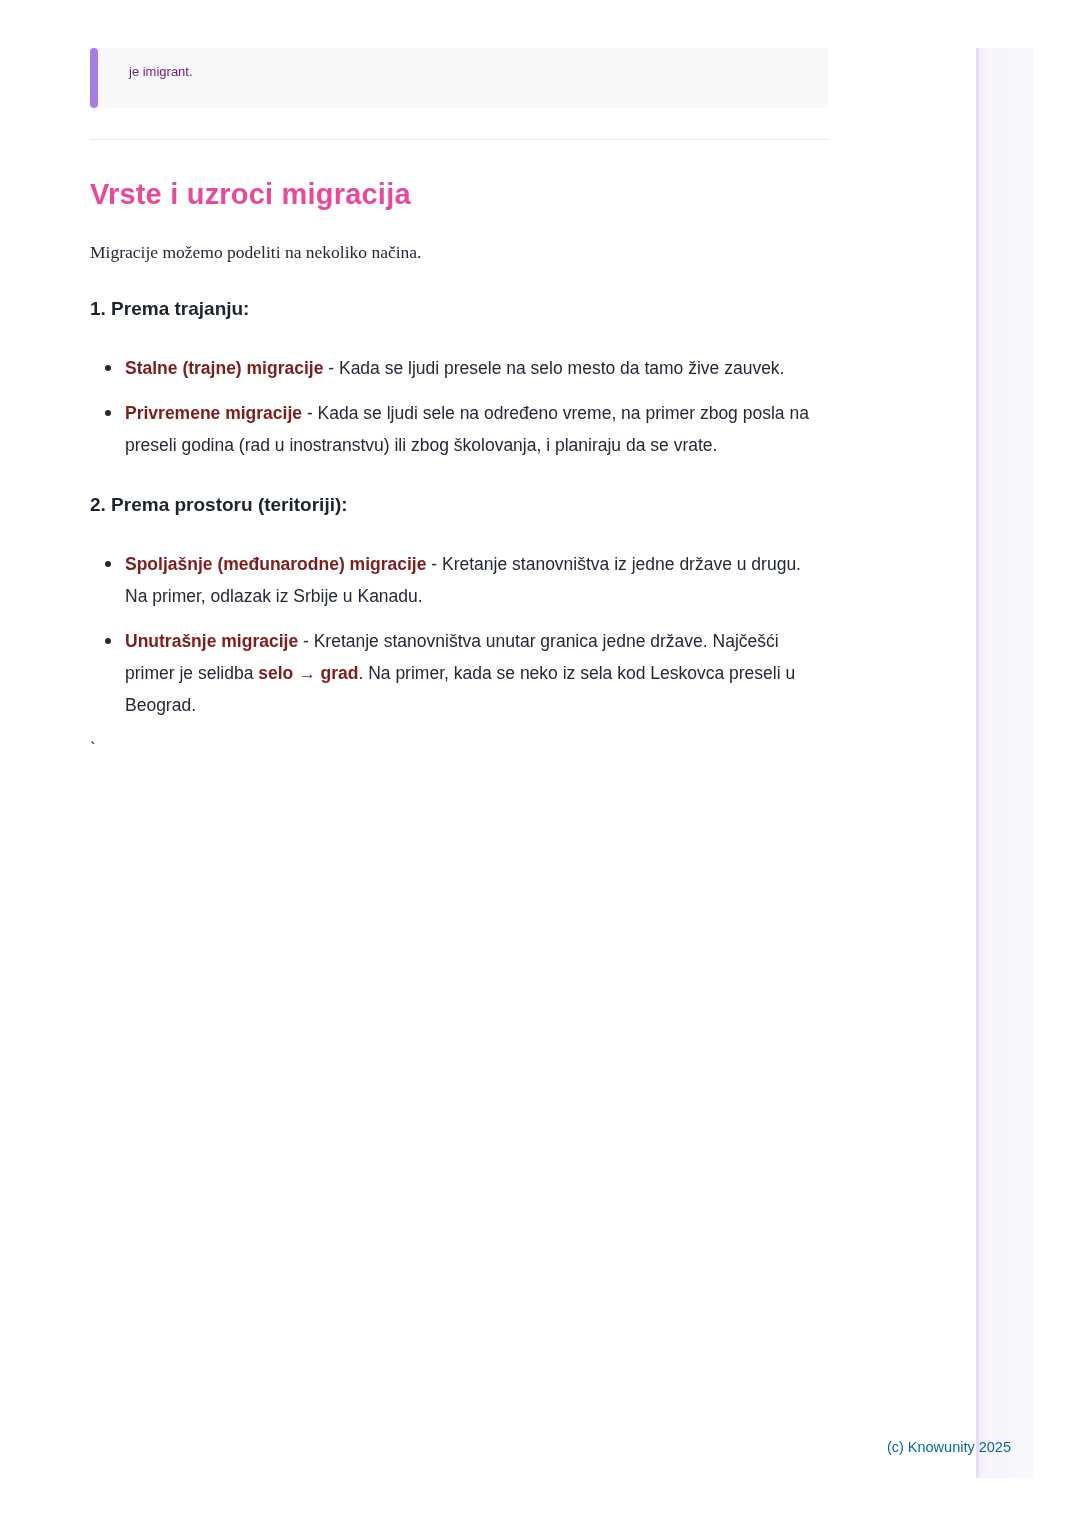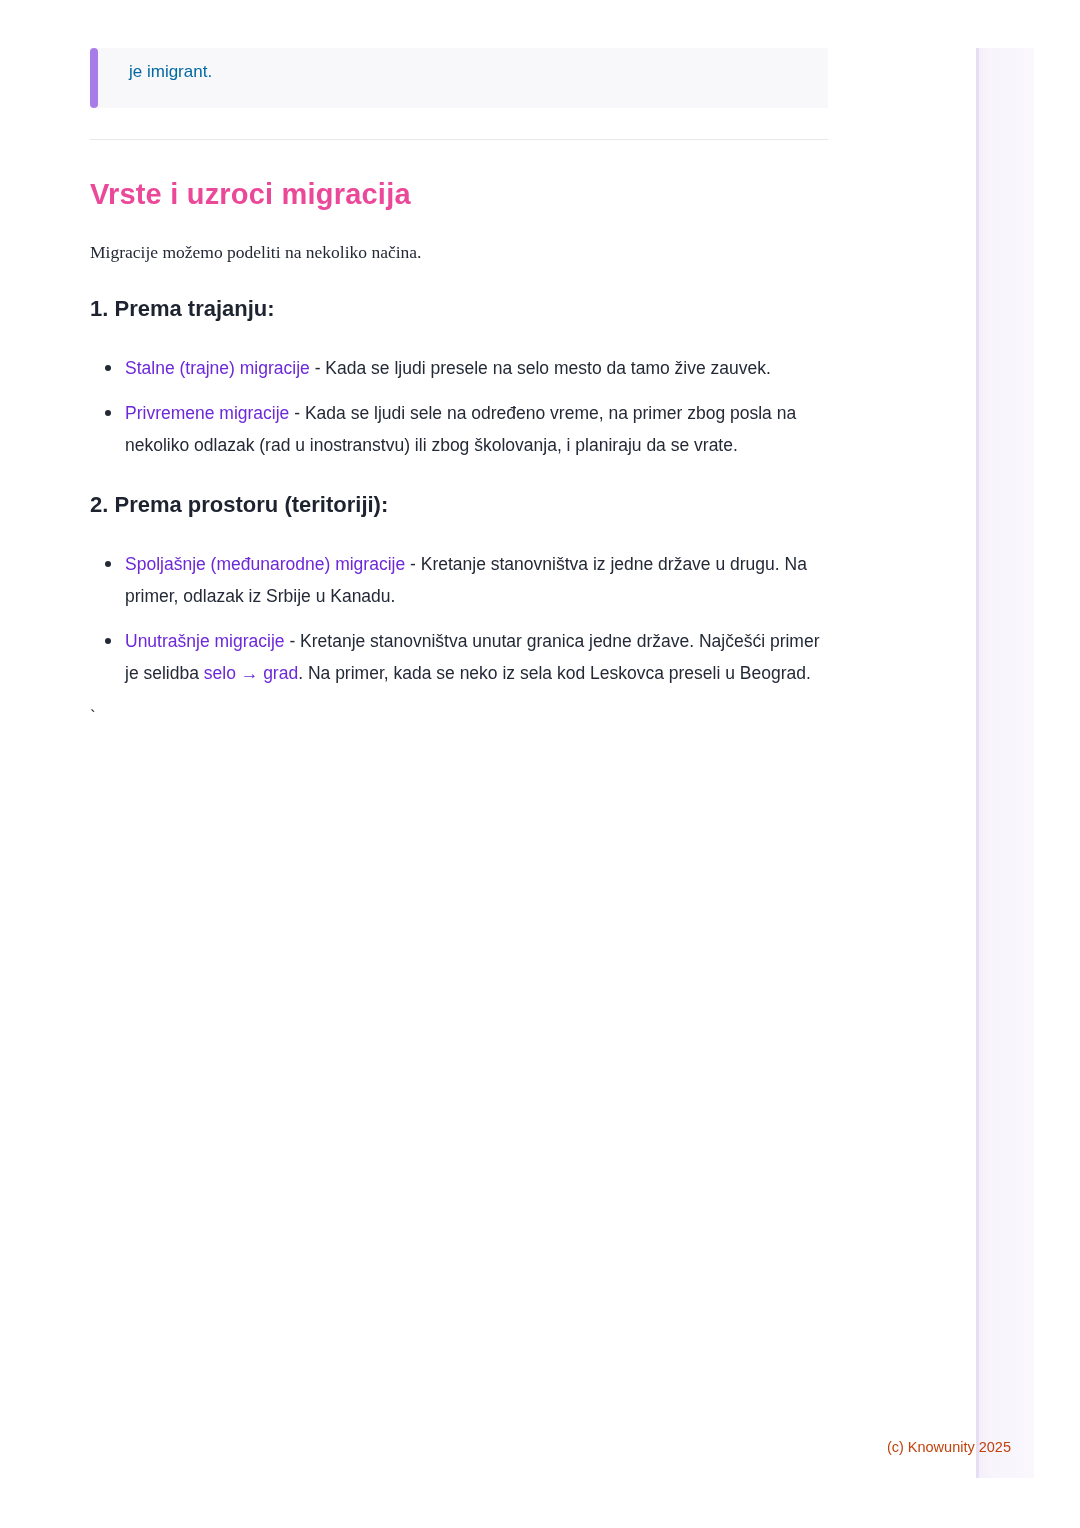--- a/index.html
+++ b/index.html
@@ -28,23 +28,23 @@
   }
   .callout-bar {
     flex: 0 0 8px;
     width: 8px;
     align-self: stretch;
     background: #a87ce8;
     border-radius: 5px;
   }
   .callout-text {
     padding: 11px 20px 11px 31px;
-    font-size: 17px;
+    font-size: 13px;
     line-height: 26px;
-    color: #0369a1;
+    color: #701a75;
   }
   
   .divider {
     border: none;
     border-top: 1px solid #e7e8ec;
     margin-top: 31px;
   }
   
   .heading {
     margin-top: 36px;
@@ -57,21 +57,21 @@
   
   .intro {
     margin-top: 27px;
     font-size: 17.5px;
     line-height: 26px;
     font-family: Liberation Serif, serif;
   }
   
   .section-title {
     margin-top: 32px;
-    font-size: 22px;
+    font-size: 19px;
     line-height: 24px;
     font-weight: 700;
     color: #1d2430;
   }
   
   ul.bullets {
     list-style: none;
     margin-top: 31px;
   }
   ul.bullets li {
@@ -84,21 +84,21 @@
   ul.bullets li:last-child { margin-bottom: 0; }
   ul.bullets li .dot {
     position: absolute;
     left: 15px;
     top: 13px;
     width: 6px;
     height: 6px;
     border-radius: 50%;
     background: #232936;
   }
-  .seg-b { font-weight: 400; color: #6d28d9; }
+  .seg-b { font-weight: 700; color: #7f1d1d; }
   
   .stray {
     margin-top: 18px;
     font-size: 17px;
     line-height: 20px;
     color: #232936;
   }
   
   .edge-strip {
     position: absolute;
@@ -110,21 +110,21 @@
     border-left: 3px solid #e5def5;
     z-index: 1;
   }
   
   .footer {
     position: absolute;
     top: 1438px;
     right: 69px;
     font-size: 14.5px;
     line-height: 18px;
-    color: #c2410c;
+    color: #0369a1;
     z-index: 3;
   }
 </style>
 </head>
 <body>
 
 <div class="content">
 
   <div class="callout">
     <div class="callout-bar"></div>
@@ -139,21 +139,21 @@
 
   <h2 class="section-title">1. Prema trajanju:</h2>
 
   <ul class="bullets">
     <li>
       <span class="dot"></span>
       <span class="seg-b">Stalne (trajne) migracije</span><span> - Kada se ljudi presele na selo mesto da tamo žive zauvek.</span>
     </li>
     <li>
       <span class="dot"></span>
-      <span class="seg-b">Privremene migracije</span><span> - Kada se ljudi sele na određeno vreme, na primer zbog posla na nekoliko odlazak (rad u inostranstvu) ili zbog školovanja, i planiraju da se vrate.</span>
+      <span class="seg-b">Privremene migracije</span><span> - Kada se ljudi sele na određeno vreme, na primer zbog posla na preseli godina (rad u inostranstvu) ili zbog školovanja, i planiraju da se vrate.</span>
     </li>
   </ul>
 
   <h2 class="section-title">2. Prema prostoru (teritoriji):</h2>
 
   <ul class="bullets">
     <li>
       <span class="dot"></span>
       <span class="seg-b">Spoljašnje (međunarodne) migracije</span><span> - Kretanje stanovništva iz jedne države u drugu. Na primer, odlazak iz Srbije u Kanadu.</span>
     </li>

